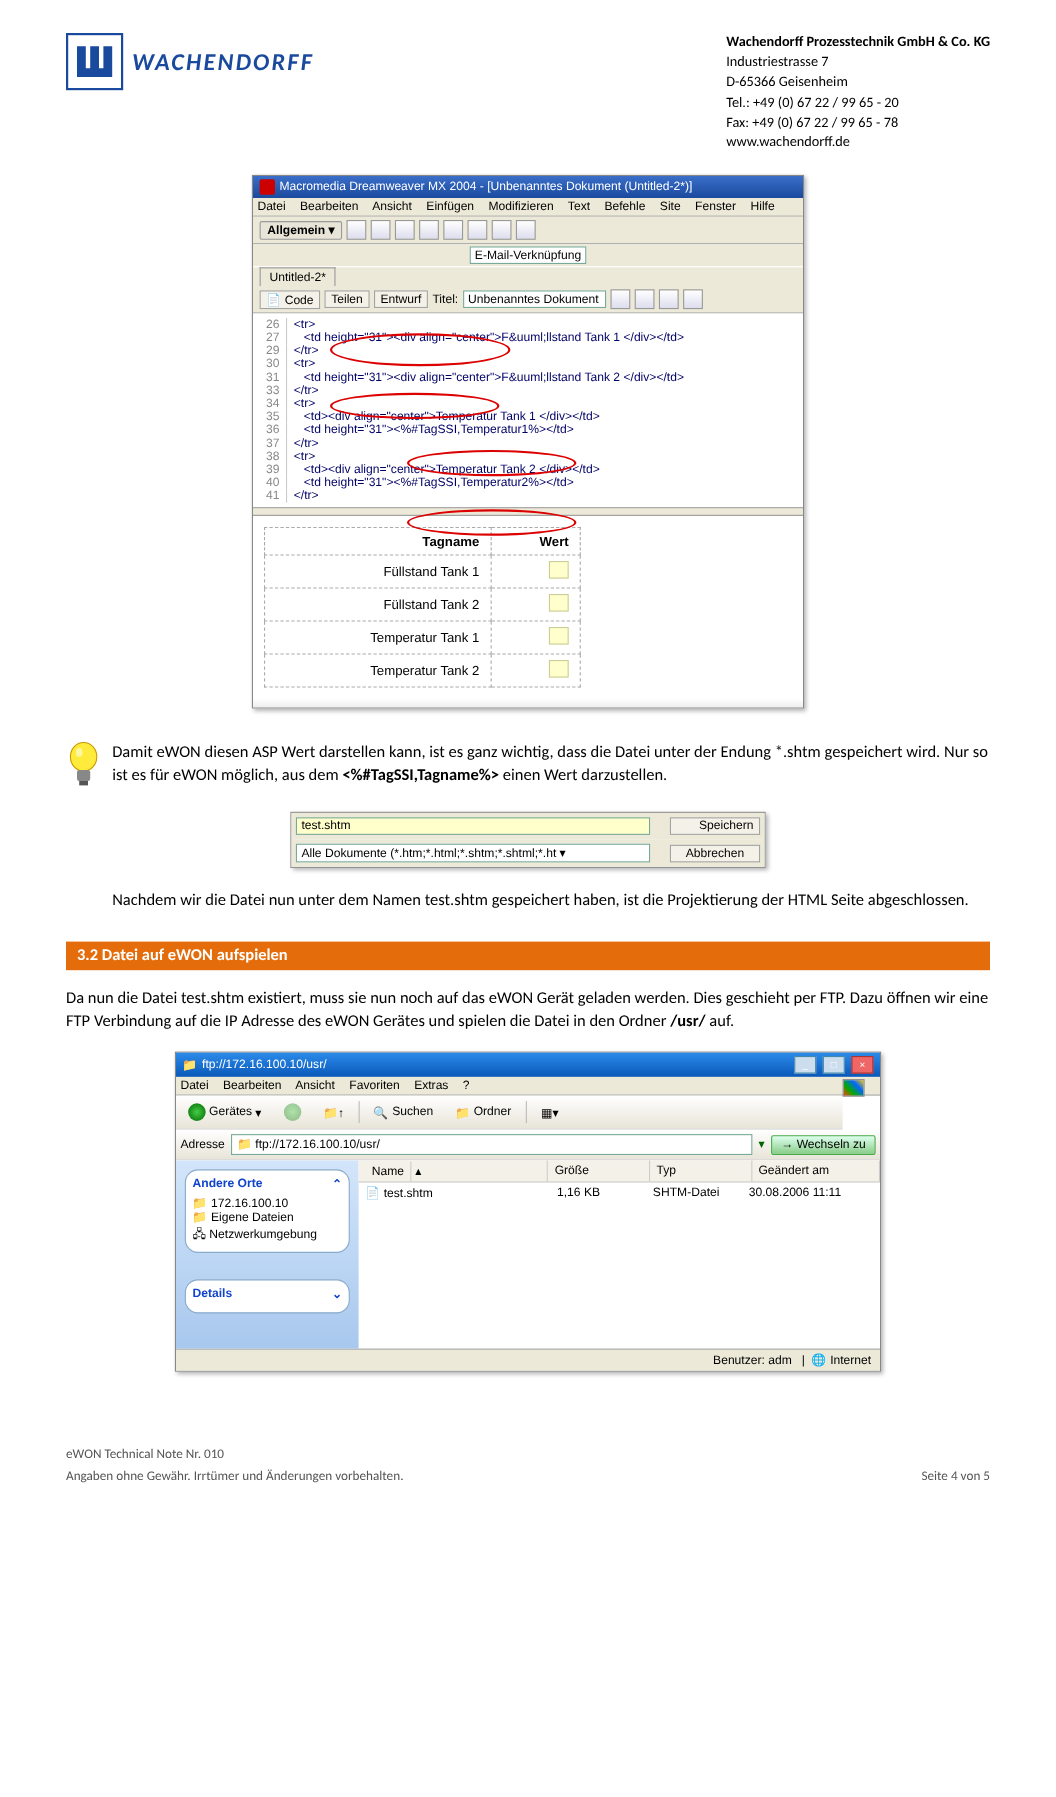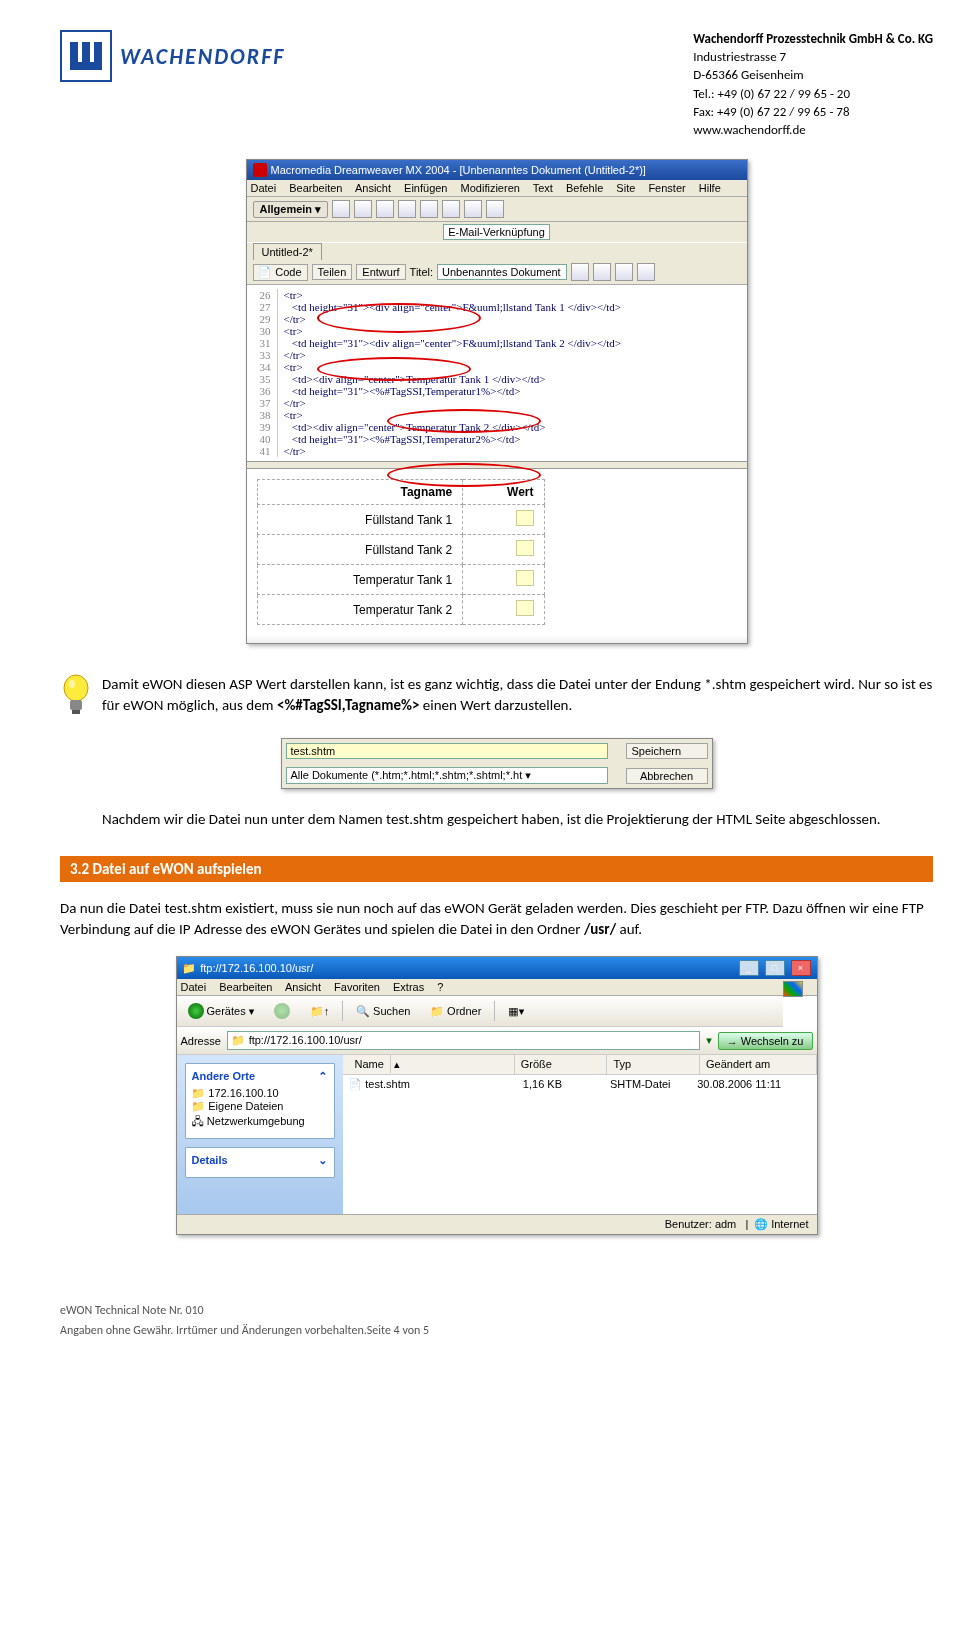--- a/index.html
+++ b/index.html
@@ -1,35 +1,35 @@
 <!DOCTYPE html>
 <html><head>
 <meta charset="utf-8">
 <style>
   body{margin:0;font-family:Calibri,Arial,sans-serif;background:#fff;color:#000;width:960px}
-  .page{padding:30px 27px 20px 60px}
+  .page{padding:30px 60px 20px 60px}
   .header{display:flex;justify-content:space-between;align-items:flex-start;margin-bottom:20px}
   .logo{display:flex;align-items:center;gap:8px}
   .logo-mark{width:48px;height:48px;border:2px solid #1a4a9e;display:flex;align-items:center;justify-content:center}
   .logo-mark svg{width:36px;height:36px}
   .logo-text{font-weight:bold;color:#1a4a9e;letter-spacing:2px;font-size:22px;font-style:italic}
   .addr{font-size:13px;line-height:1.4}
   .addr .company{font-weight:bold}
   .screenshot{margin:10px auto;border:1px solid #888;box-shadow:2px 2px 4px rgba(0,0,0,.3);background:#fff;font-family:Tahoma,sans-serif;font-size:11px}
   .titlebar{background:linear-gradient(#3a6ec8,#1a4a9e);color:#fff;padding:3px 6px;display:flex;align-items:center;gap:4px}
   .titlebar .icon{width:14px;height:14px;background:#c00;border-radius:2px}
   .menubar{background:#ece9d8;padding:2px 4px;border-bottom:1px solid #aaa}
   .menubar span{margin-right:10px}
   .toolbar{background:#ece9d8;padding:3px 6px;border-bottom:1px solid #aaa;display:flex;align-items:center;gap:4px}
   .pill{background:#e8e4d8;border:1px solid #999;border-radius:2px;padding:1px 6px}
   .tab{background:#ece9d8;border:1px solid #999;border-bottom:none;padding:2px 8px;margin-left:6px;display:inline-block}
   .toolbar2{background:#ece9d8;padding:3px 6px;display:flex;align-items:center;gap:4px;border-bottom:1px solid #aaa}
   .btn{border:1px solid #a3a3a3;background:#f4f2e8;padding:1px 5px}
   .input{border:1px solid #7a9;background:#fff;padding:1px 4px;display:inline-block}
-  .code{background:#fff;font-family:Liberation Serif, serif;font-size:11px;padding:4px 0}
+  .code{background:#fff;font-family:Liberation Sans, sans-serif;font-size:11px;padding:4px 0}
   .code .row{display:flex}
   .code .ln{width:24px;text-align:right;color:#888;padding-right:6px;border-right:1px solid #ccc}
   .code .txt{padding-left:6px;color:#006;white-space:pre}
   .circle{position:absolute;border:2px solid #d00;border-radius:50%;pointer-events:none}
   .codewrap{position:relative}
   .preview{padding:10px}
   .preview table{border-collapse:collapse;width:60%}
   .preview td,.preview th{border:1px dashed #aaa;padding:5px 10px;text-align:right;font-family:Verdana,sans-serif;font-size:12px}
   .preview .val{width:16px;height:14px;background:#ffc;border:1px solid #cc9;display:inline-block}
   .tornbottom{height:8px;background:linear-gradient(#fff,#eee)}
@@ -37,28 +37,28 @@
   .bulb{width:32px;height:44px;flex-shrink:0}
   .para{font-size:15px;line-height:1.4}
   .saveshot{width:430px}
   .saverow{display:flex;align-items:center;gap:6px;padding:4px;background:#ece9d8}
   .sectionbar{background:#e46c0a;color:#fff;font-weight:bold;padding:4px 10px;margin:26px 0 16px 0;font-size:15px}
   .ftpshot{width:640px}
   .winbtn{display:inline-block;width:18px;height:14px;margin-left:2px;background:#cde;border:1px solid #48a;font-size:9px;text-align:center;line-height:14px}
   .winbtn.close{background:#e66;border-color:#a33;color:#fff}
   .ftpbody{display:flex;background:#fff}
   .ftpside{width:150px;background:linear-gradient(#d3e5fa,#a8c8ee);padding:8px;font-size:11px}
-  .sidebox{background:#fff;border:1px solid #8ac;border-radius:1px;margin-bottom:8px;padding:6px}
+  .sidebox{background:#fff;border:1px solid #8ac;border-radius:12px;margin-bottom:24px;padding:6px}
   .sidebox .hdr{font-weight:bold;color:#14c;margin-bottom:4px;display:flex;justify-content:space-between}
   .ftplist{flex:1;font-size:11px}
   .ftplist .hdrow{display:flex;border-bottom:1px solid #ccc;background:#f4f2e8}
   .ftplist .hdrow span{padding:3px 6px;border-right:1px solid #ccc}
   .ftplist .frow{display:flex;padding:3px 6px}
   .status{background:#ece9d8;border-top:1px solid #aaa;padding:3px 8px;text-align:right;font-size:11px}
-  .footer{margin-top:60px;font-size:12px;color:#555;display:flex;justify-content:flex-start;padding-top:8px}
+  .footer{margin-top:60px;font-size:12px;color:#555;display:flex;justify-content:space-between;padding-top:8px}
   .b{font-weight:bold}
   .toolbar .sq,.toolbar2 .sq{width:16px;height:16px;border:1px solid #999;background:linear-gradient(#fff,#dde)}
   .ftptool{background:linear-gradient(#fff,#e8e4d8);padding:4px;display:flex;align-items:center;gap:6px;border-bottom:1px solid #ccc}
   .ftptool .tbtn{padding:2px 6px;display:flex;align-items:center;gap:3px;border:1px solid transparent;border-radius:3px}
   .addrb{background:#fff;border:1px solid #7a9;flex:1;padding:2px 4px}
   .gbtn{background:linear-gradient(#dfe,#8c8);border:1px solid #4a4;padding:2px 8px;border-radius:2px}
   .goico{width:16px;height:16px;border-radius:50%;background:radial-gradient(#4c4,#060);display:inline-block}
 </style>
 </head>
 <body>
@@ -230,21 +230,21 @@
     </div>
     <div class="para">
       <span>Damit eWON diesen ASP Wert darstellen kann, ist es ganz wichtig, dass die Datei unter der Endung *.shtm gespeichert wird. Nur so ist es für eWON möglich, aus dem </span><span class="b">&lt;%#TagSSI,Tagname%&gt;</span><span> einen Wert darzustellen.</span>
     </div>
   </div>
 
   <div class="screenshot saveshot" style="margin:20px auto">
     <div class="saverow">
       <span class="input" style="flex:1;background:#ffc">test.shtm</span>
       <span style="width:6px"></span>
-      <span class="btn" style="width:70px;text-align:left">Speichern</span>
+      <span class="btn" style="width:70px;text-align:right">Speichern</span>
     </div>
     <div class="saverow">
       <span class="input" style="flex:1"><span>Alle Dokumente (*.htm;*.html;*.shtm;*.shtml;*.ht</span> ▾</span>
       <span style="width:6px"></span>
       <span class="btn" style="width:70px;text-align:center">Abbrechen</span>
     </div>
   </div>
 
   <div class="para" style="margin-left:42px">Nachdem wir die Datei nun unter dem Namen test.shtm gespeichert haben, ist die Projektierung der HTML Seite abgeschlossen.</div>
 

